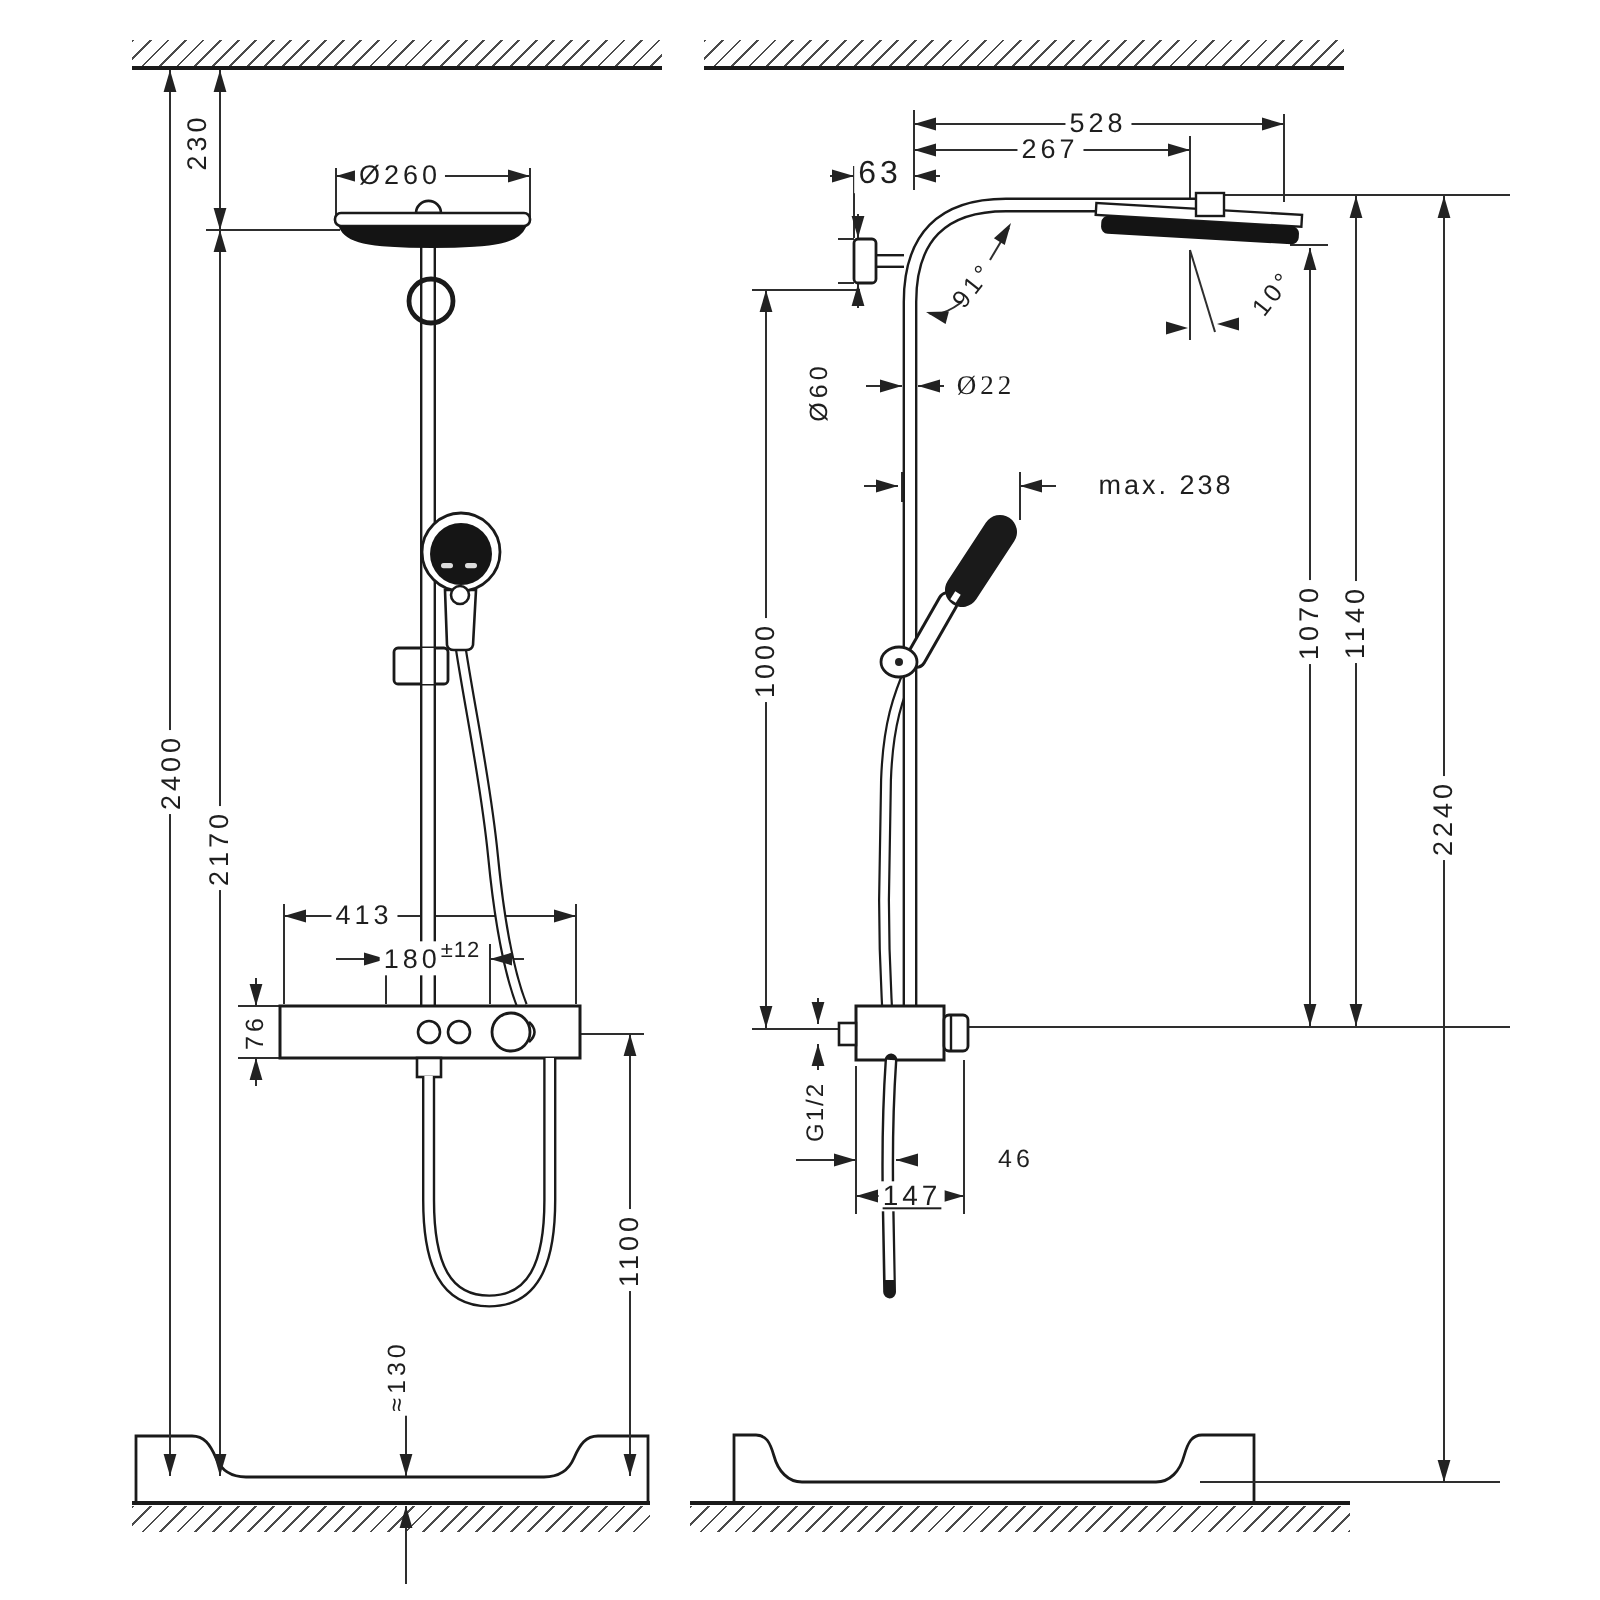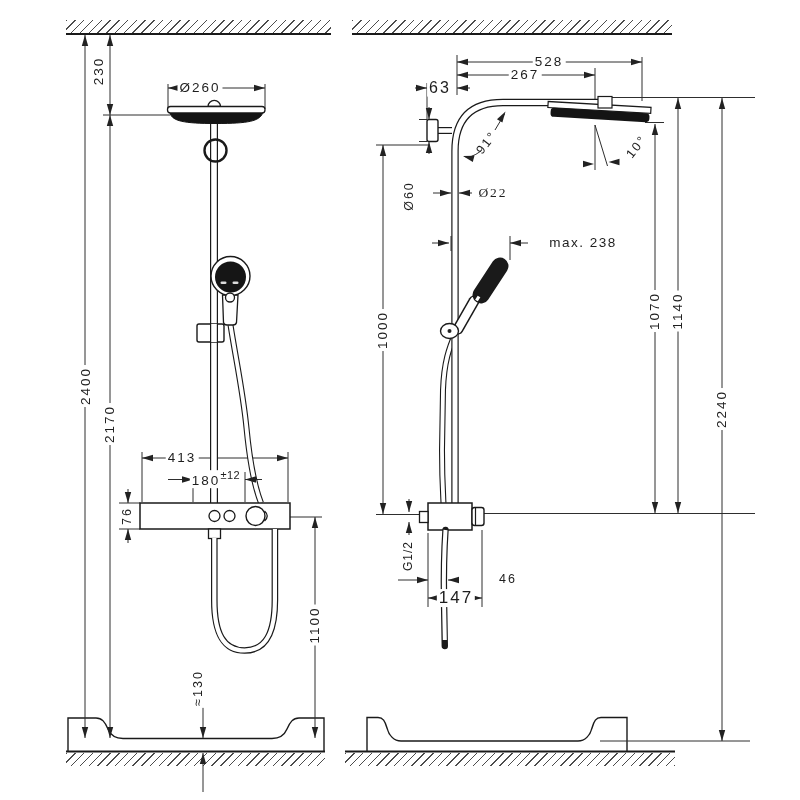--- a/index.html
+++ b/index.html
@@ -265,14 +265,14 @@
   <div class="dim diag" style="left:637px;top:147px;font-size:12.5px;">10°</div>
   <div class="dim v" style="left:410px;top:196px;font-size:12.5px;">Ø60</div>
   <div class="dim" style="left:493px;top:193px;font-family:Liberation Serif, serif;">Ø22</div>
   <div class="dim" style="left:583px;top:243px;letter-spacing:1.5px;">max. 238</div>
   <div class="dim v" style="left:383px;top:330px;">1000</div>
   <div class="dim v" style="left:655px;top:311px;">1070</div>
   <div class="dim v" style="left:678px;top:311px;">1140</div>
   <div class="dim v" style="left:722px;top:409px;">2240</div>
   <div class="dim v" style="left:408px;top:556px;font-size:12px;letter-spacing:1px;">G1/2</div>
   <div class="dim" style="left:466px;top:580px;font-size:12.5px;margin-left:42px;">46</div>
-  <div class="dim" style="left:456px;top:598px;font-size:17px;">147</div>
+  <div class="dim" style="left:456px;top:598px;font-size:14px;text-decoration:underline;">147</div>
 </div>
 
 </body></html>

